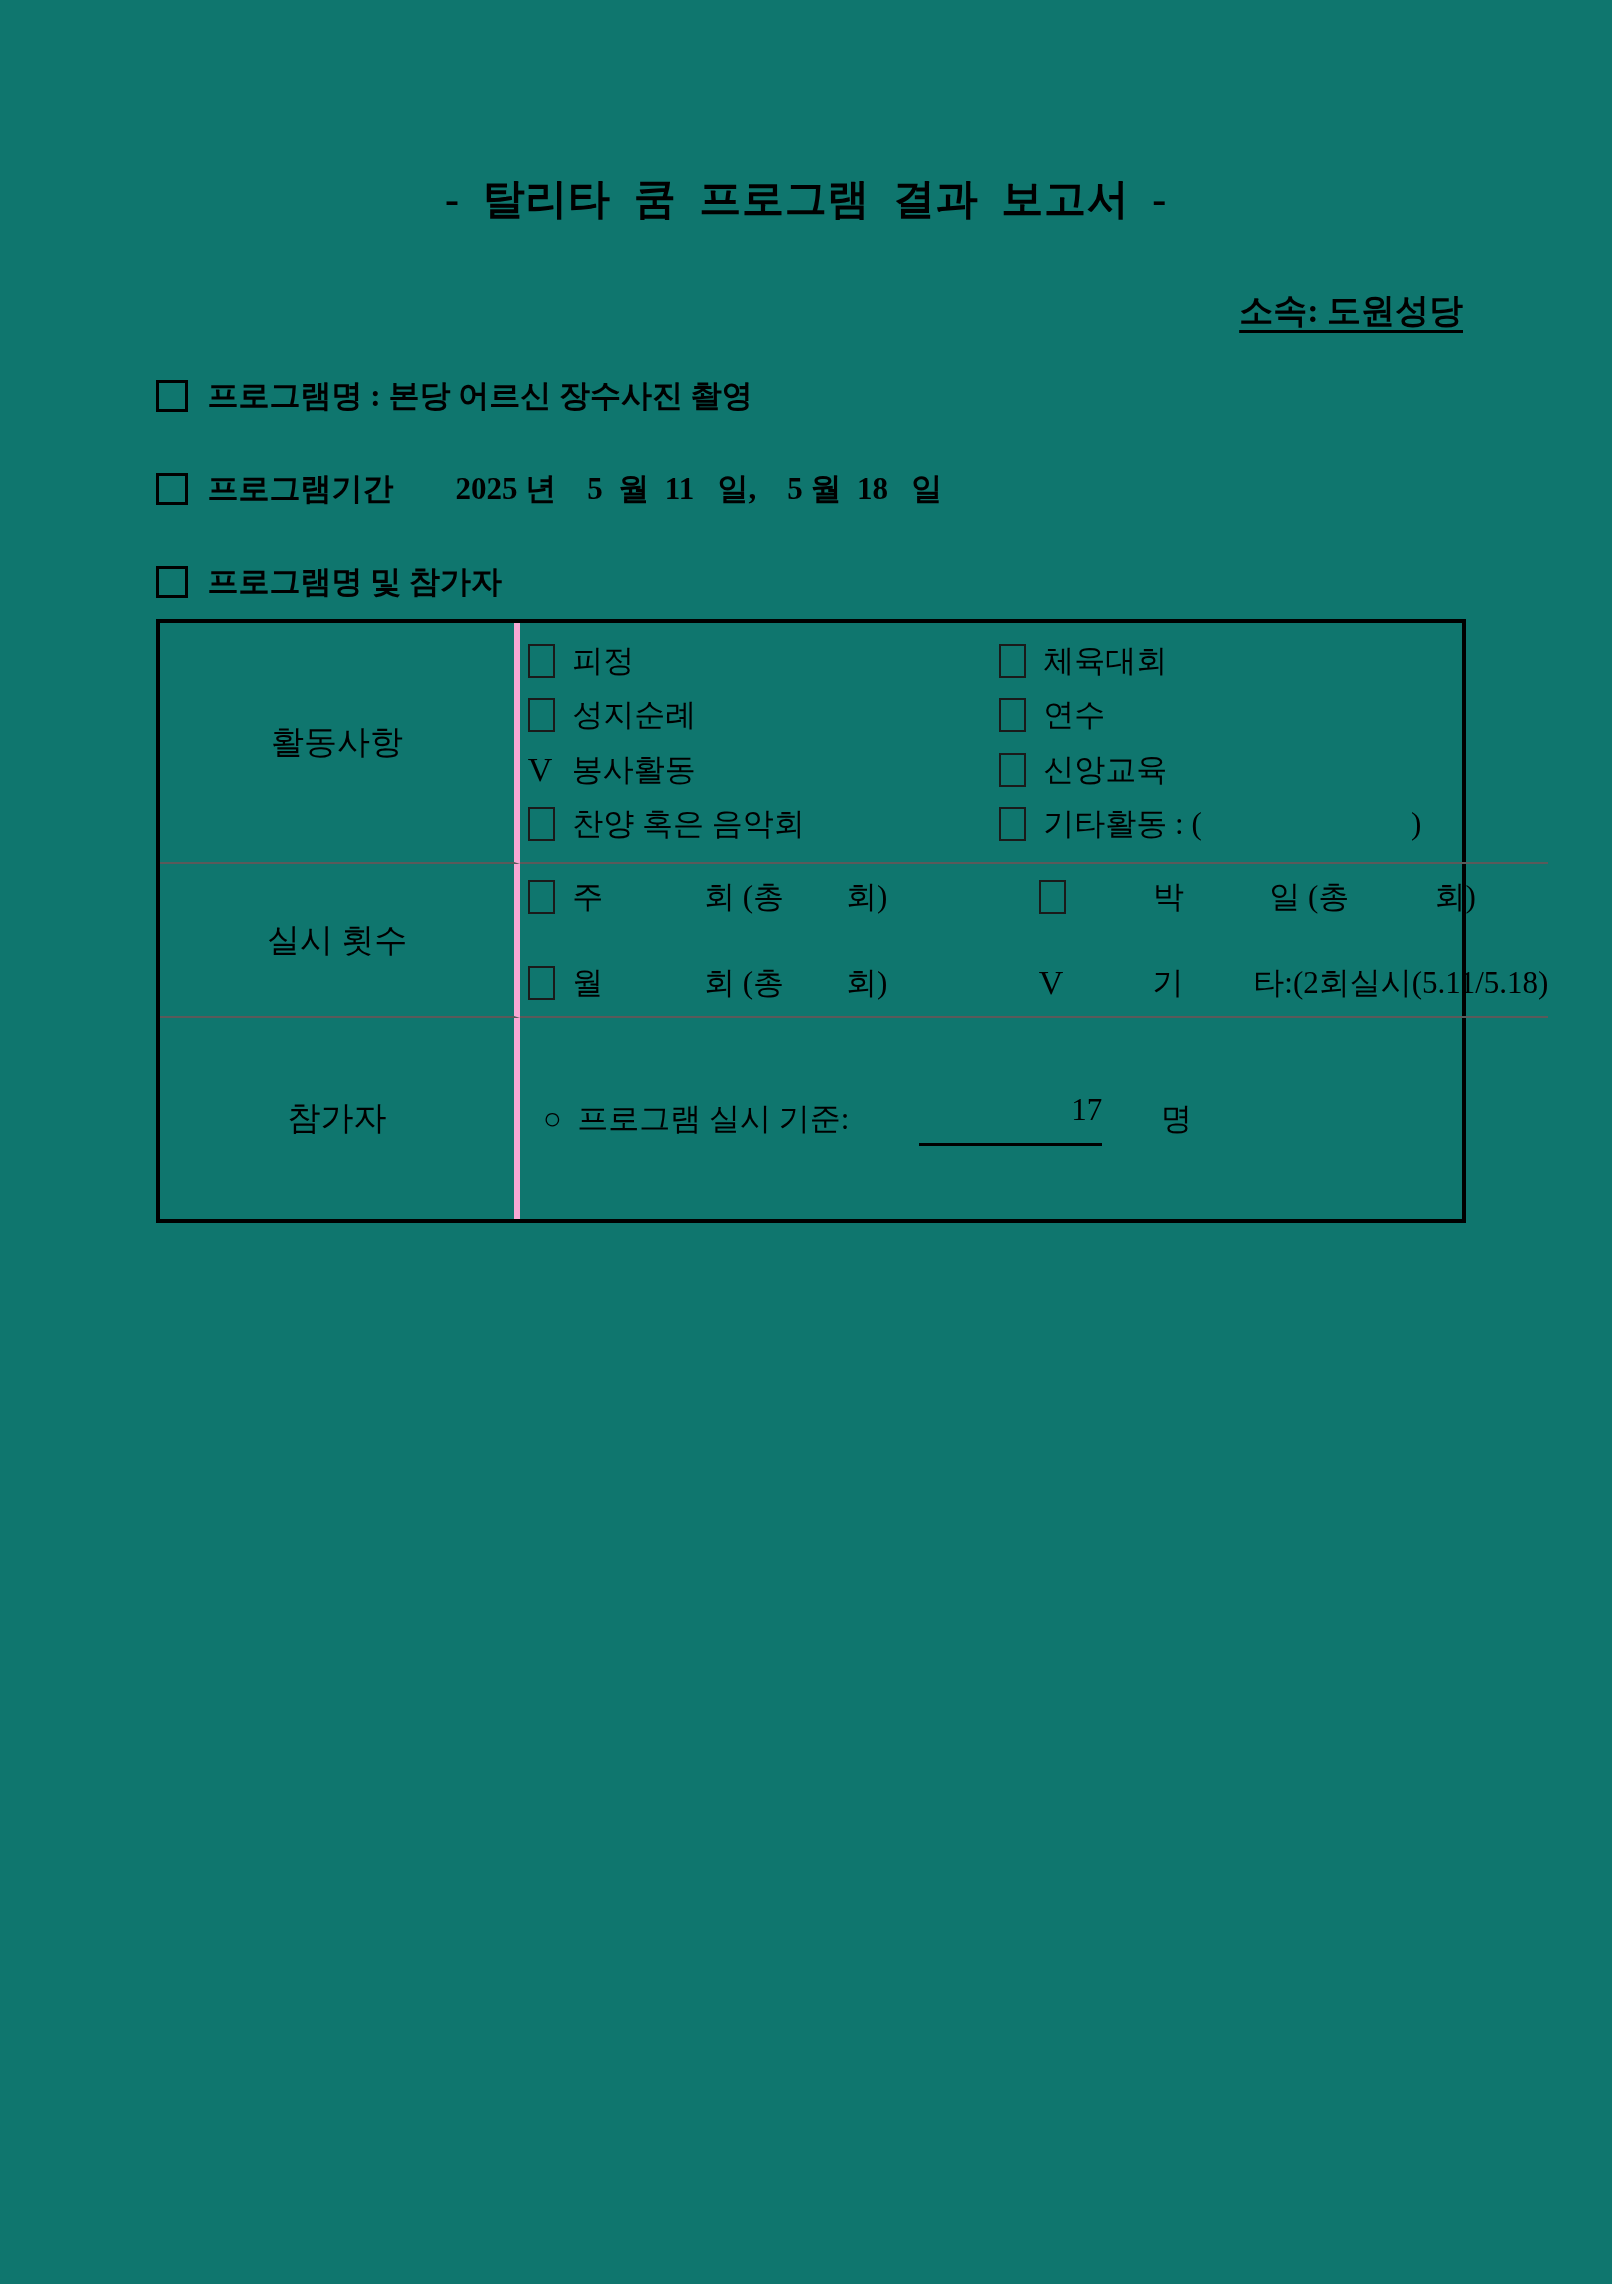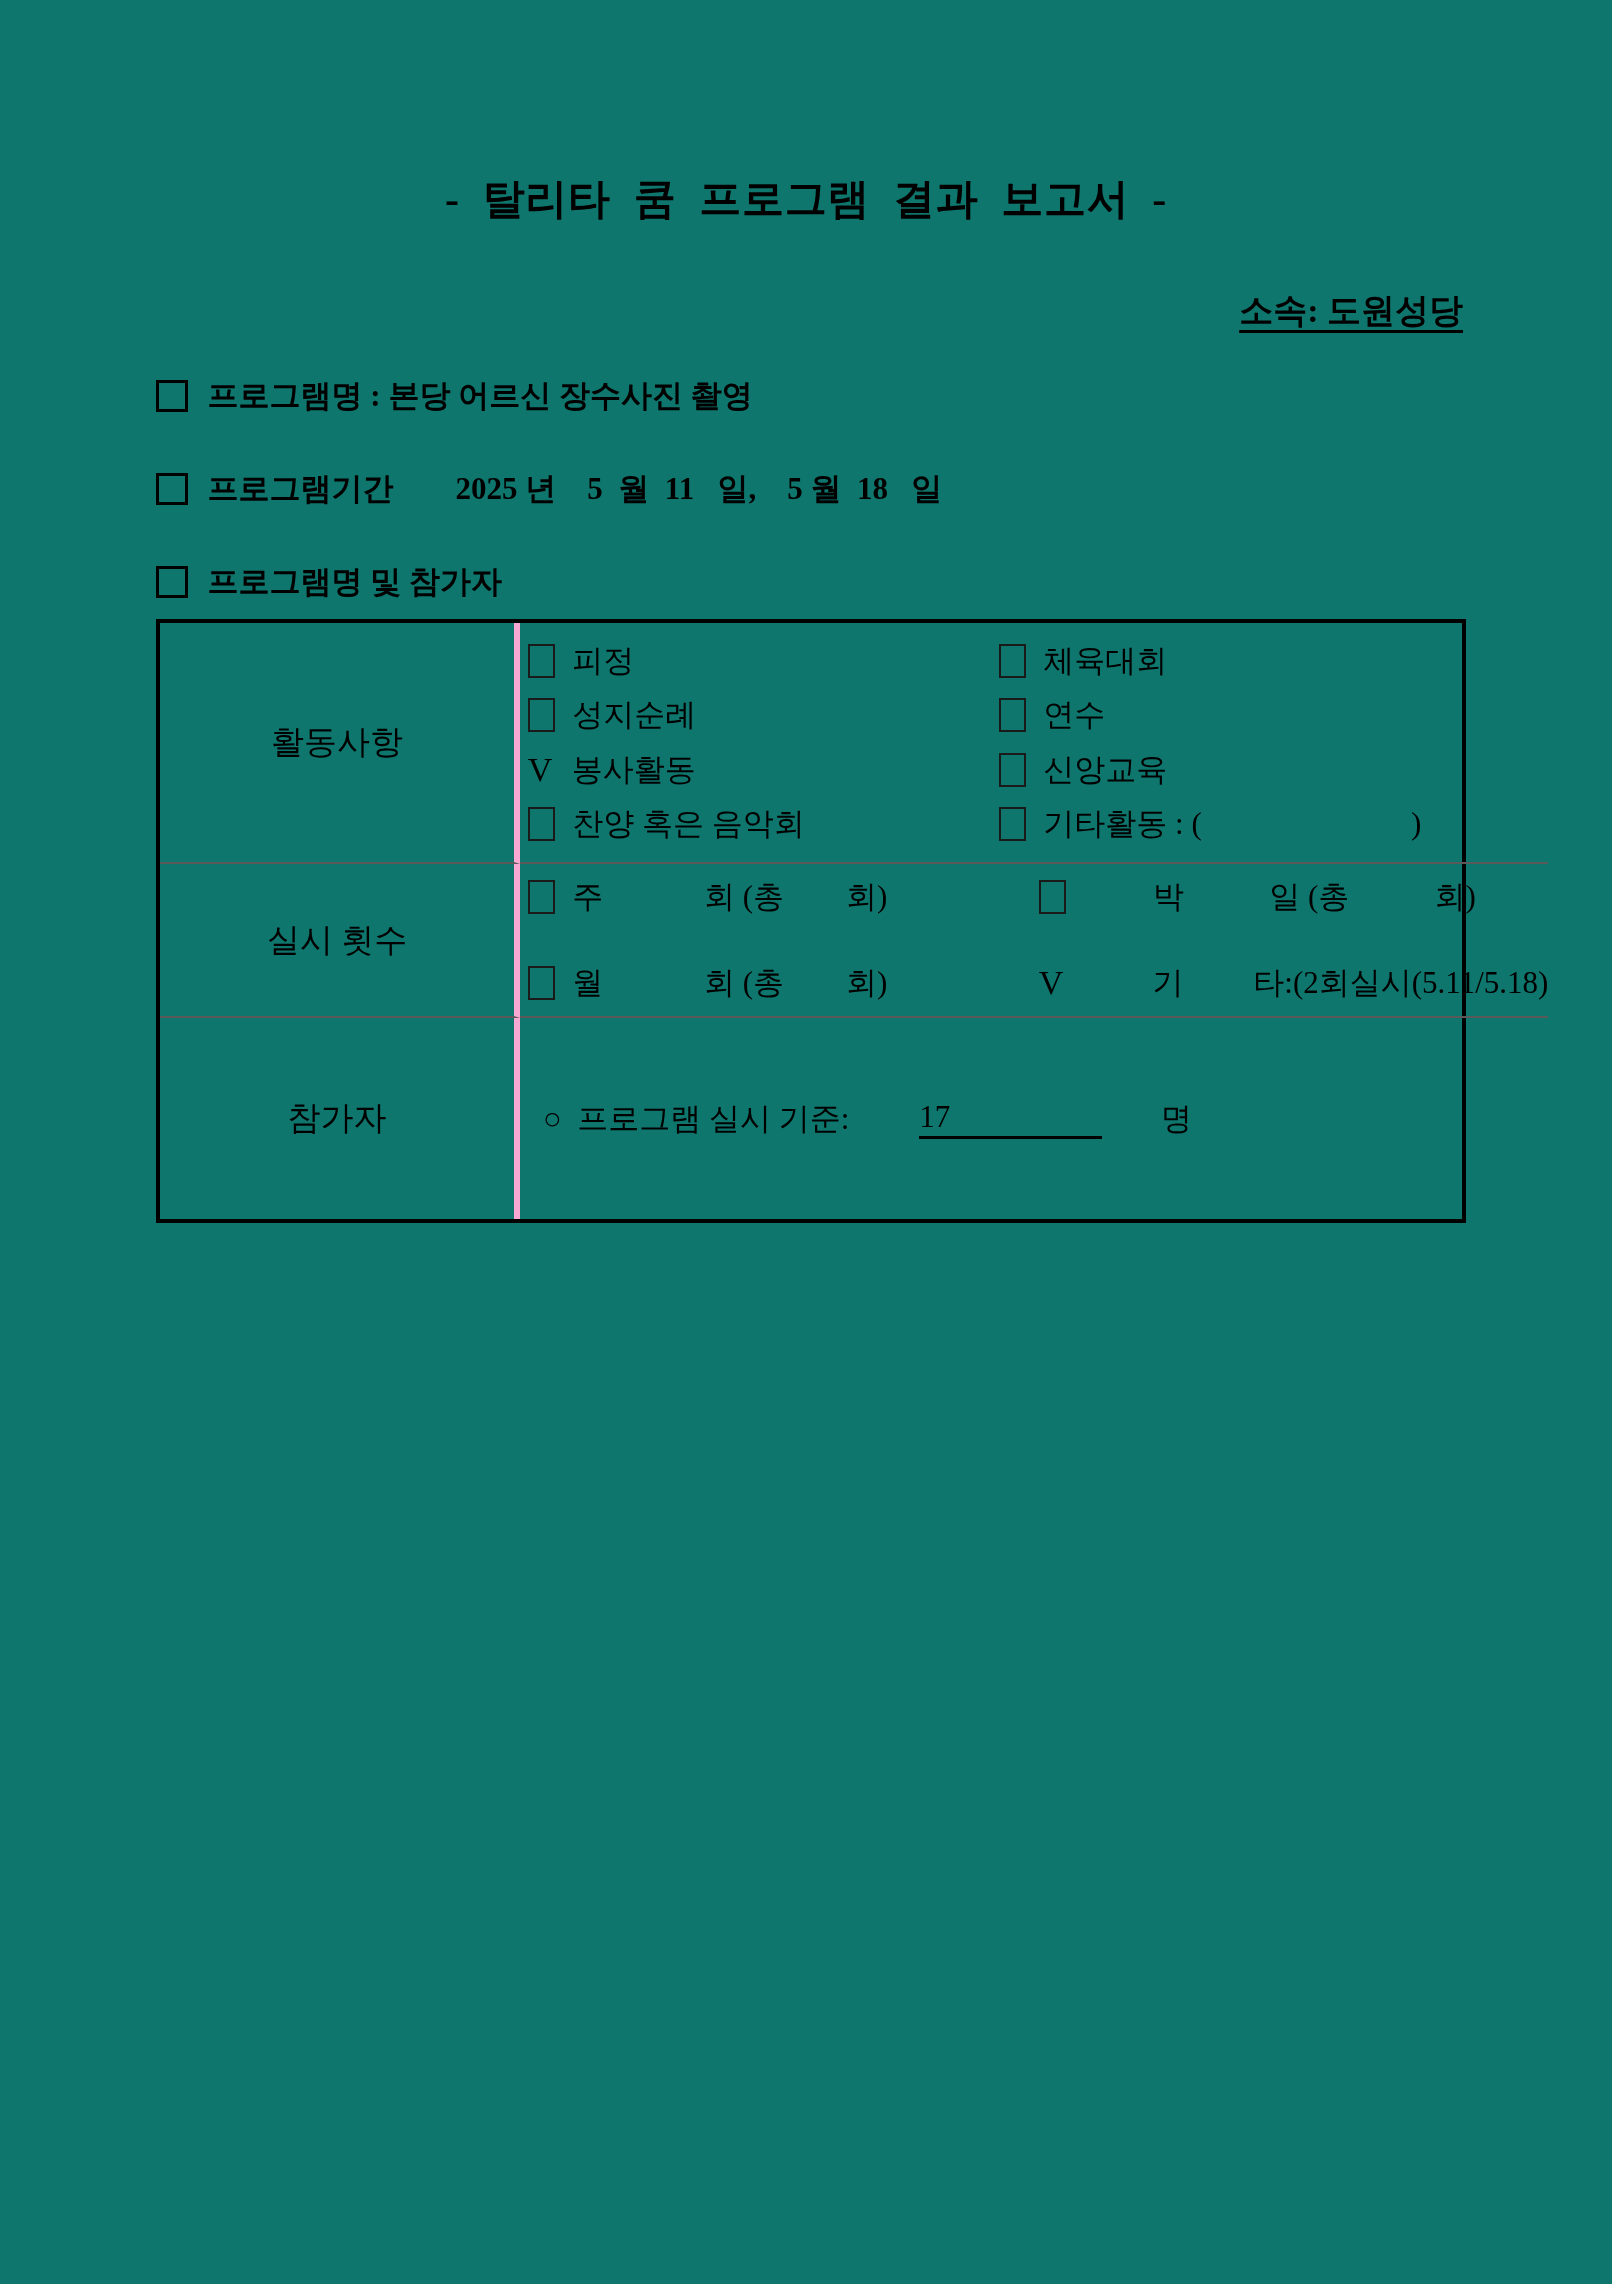--- a/index.html
+++ b/index.html
@@ -108,23 +108,23 @@
     height:100%;
     padding-left:23px;
     box-sizing:border-box;
     gap:39px;
   }
   .participants-line span{white-space:pre;}
   .blank{
     display:inline-block;
     width:183px;
     border-bottom:3.3px solid #000;
-    text-align:left;
+    text-align:right;
     margin-left:31px;
-    padding-bottom:1px;
+    padding-bottom:15px;
   }
   .unit{margin-left:19.6px;}
 </style>
 </head>
 <body>
 
 <div class="page">
 
   <div class="title">- 탈리타 쿰 프로그램 결과 보고서 -</div>
 

